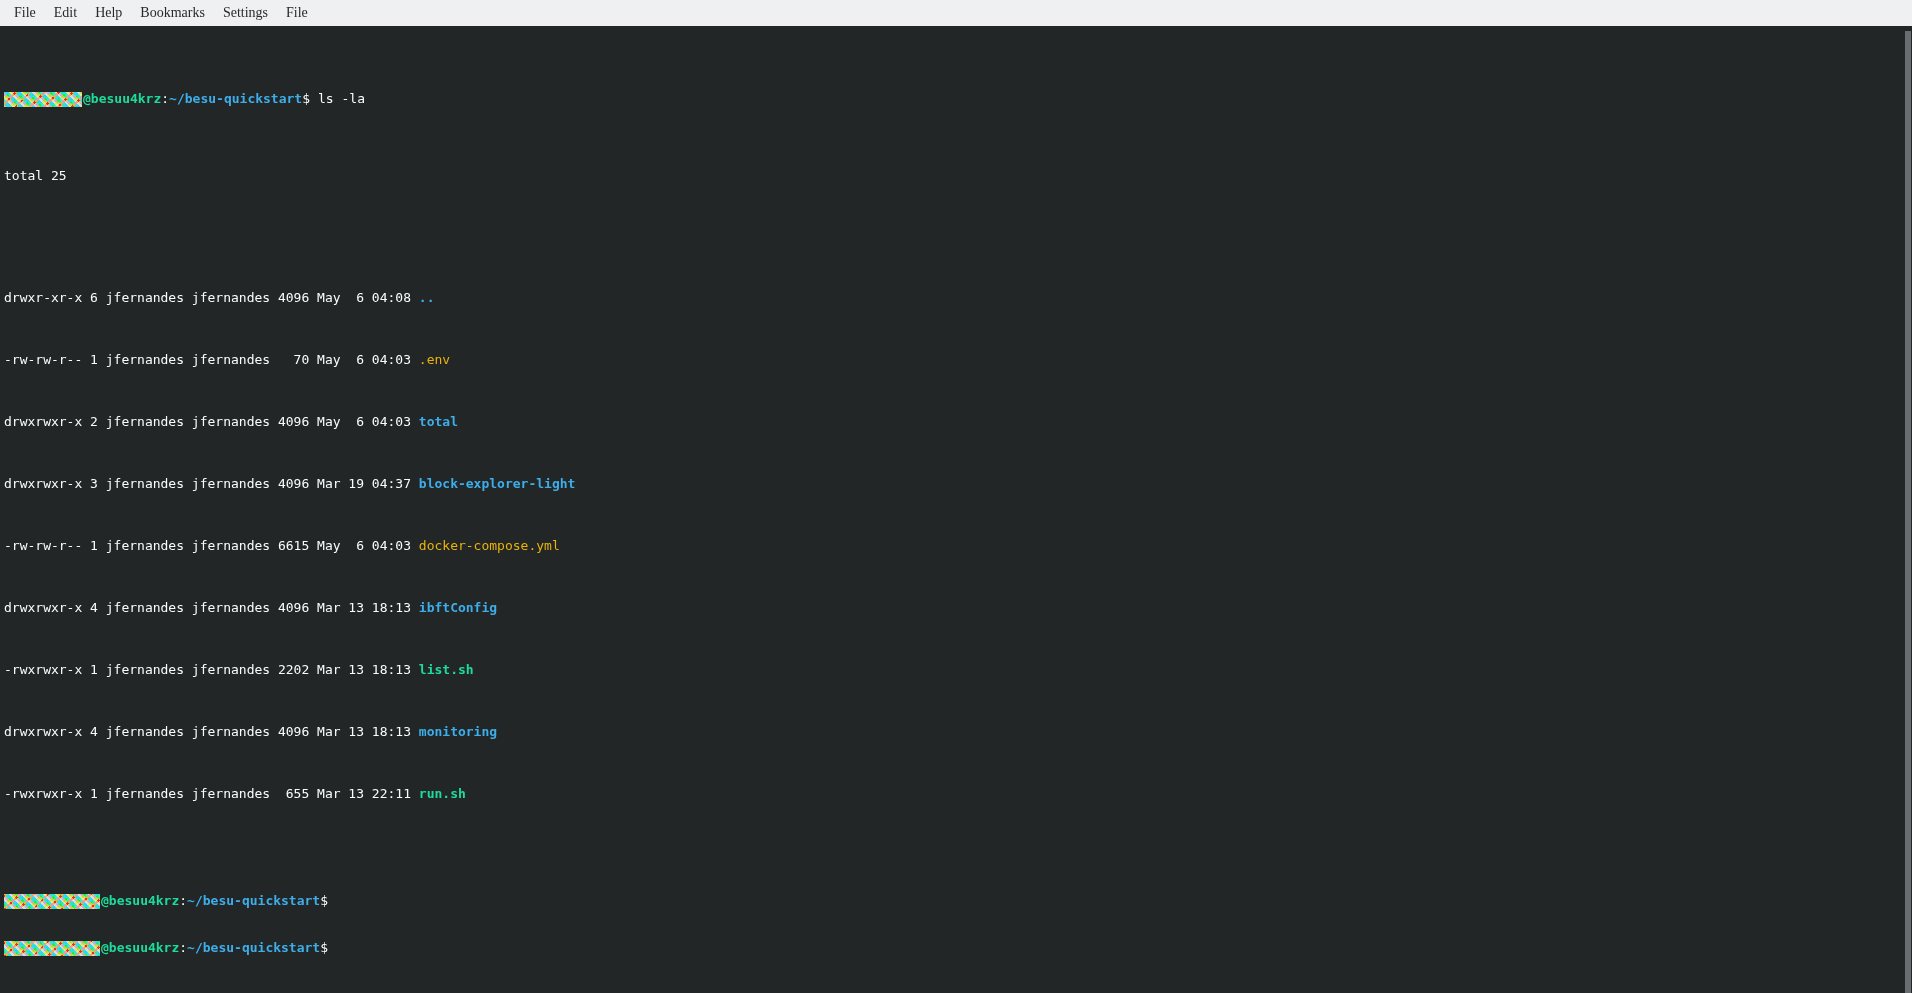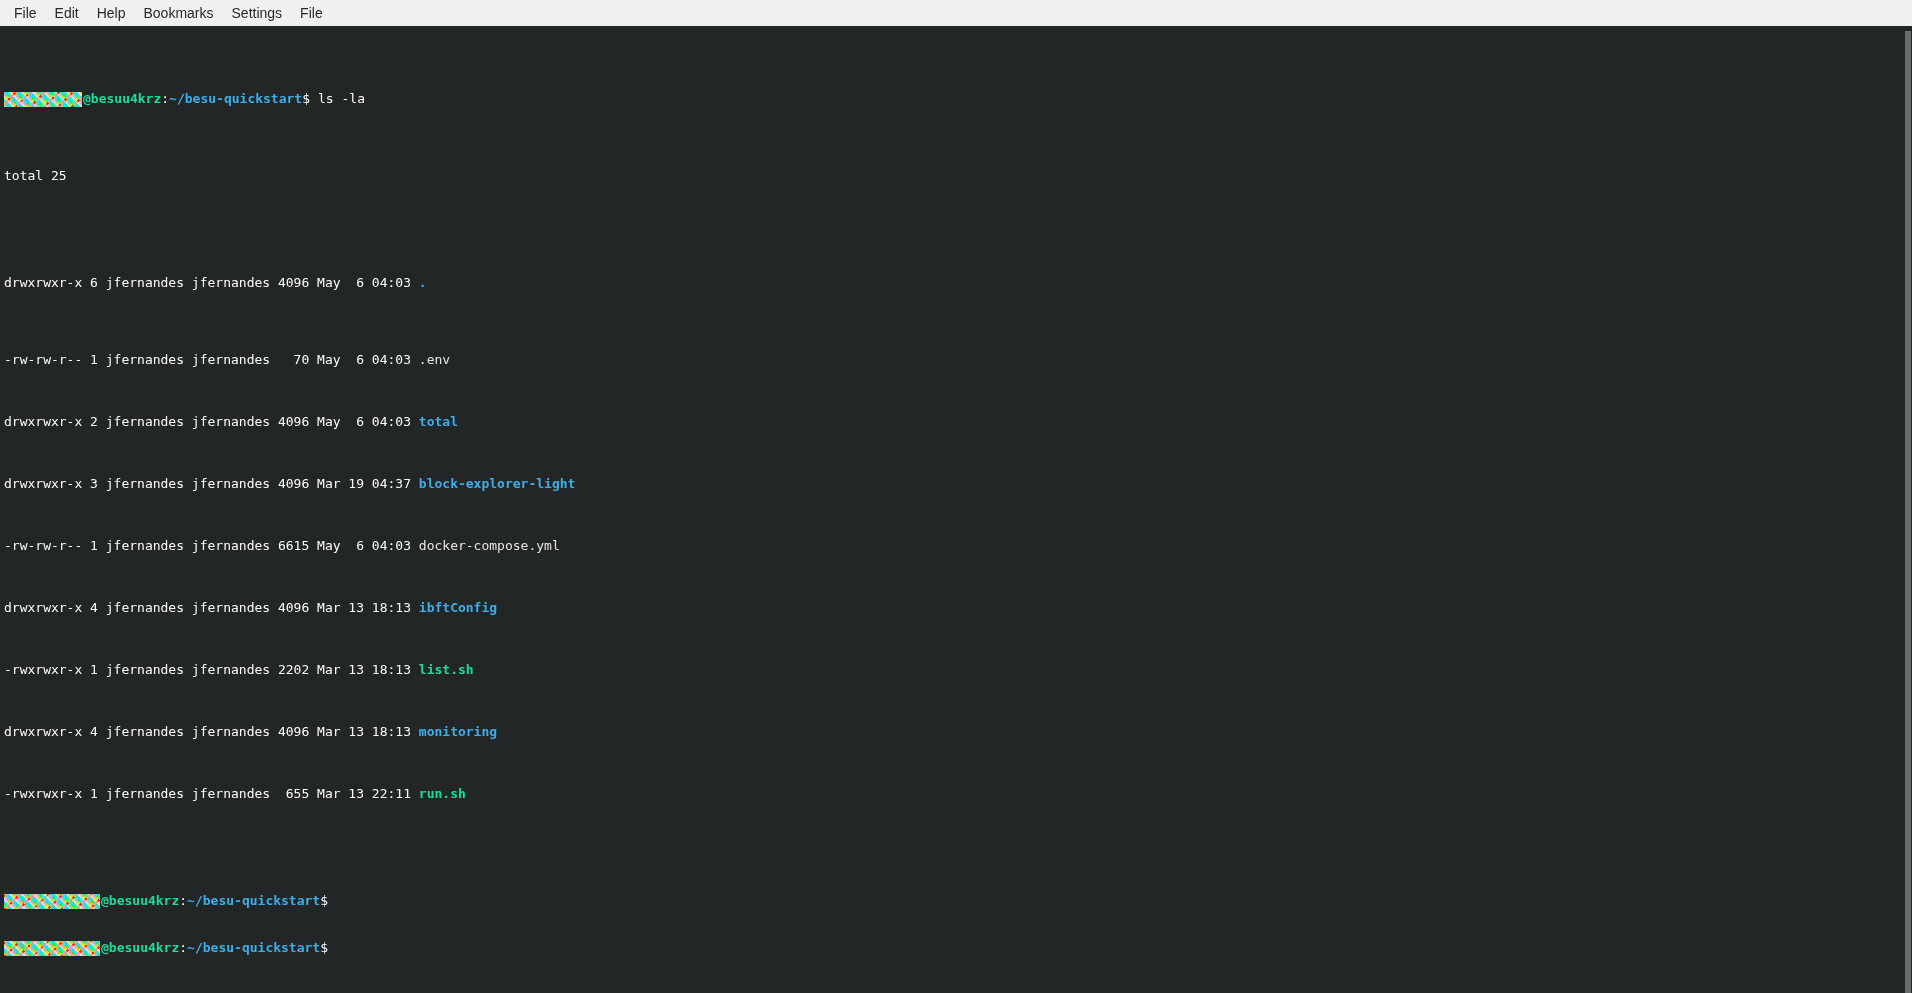--- a/index.html
+++ b/index.html
@@ -5,21 +5,21 @@
   * { margin:0; padding:0; box-sizing:border-box; }
   html,body { width:1912px; height:993px; overflow:hidden; background:#232627; }
   body { font-family:"DejaVu Sans Mono","Liberation Mono",monospace; }
 
   
   .menubar {
     display:flex; align-items:center;
     height:26px; width:100%;
     background:#eff0f1;
     padding-left:5px;
-    font-family:Liberation Sans, sans-serif;
+    font-family:Liberation Serif, serif;
     font-size:14px; color:#26292c;
   }
   .menu-item { padding:0 9px; height:26px; line-height:26px; cursor:default; }
 
   
   .terminal {
     position:relative;
     width:100%; height:967px;
     background:#232627;
     color:#fcfcfc;
@@ -28,21 +28,21 @@
     white-space:pre;
     overflow:hidden;
   }
   .line { height:17px; line-height:17px; white-space:pre; }
   .g { color:#1cdc9a; font-weight:bold; }   
   .b { color:#3daee9; font-weight:bold; }   
   .w { color:#fcfcfc; }
   .cmd { padding-left:8px; }
   .dir  { color:#3daee9; font-weight:bold; }
   .exec { color:#1cdc9a; font-weight:bold;text-align:center; }
-  .plain{ color:#e5e5e5; }
+  .plain{ color:#eab308; }
 
   
   .redact {
     display:inline-block; vertical-align:middle;
     width:96px; height:15px; margin-right:1px;
     background:
       repeating-linear-gradient( 45deg, rgba(237,21,21,.85) 0 2px, rgba(17,209,22,.85) 2px 4px, rgba(29,153,243,.85) 4px 6px, rgba(253,188,75,.85) 6px 8px),
       repeating-linear-gradient(-45deg, #11d116 0 2px, #1d99f3 2px 4px, #1abc9c 4px 6px, #ed1515 6px 8px, #2ecc71 8px 10px);
     background-blend-mode:screen;
   }
@@ -81,22 +81,22 @@
   <div class="terminal">
 
     
     <div class="line"><span class="redact narrow"></span><span class="g">@besuu4krz</span><span class="w">:</span><span class="b">~/besu-quickstart</span><span class="w">$</span><span class="w cmd">ls -la</span></div>
 
     
     <div class="line">total 25</div>
     <div>
       
     
-        <div class="line"><span class="w">drwxrwxr-x 6 jfernandes jfernandes 4096 May  6 04:03 </span><span class="dir">.</span></div>
       
+        <div class="line"><span class="w">drwxr-xr-x 6 jfernandes jfernandes 4096 May  6 04:08 </span><span class="dir">..</span></div>
       
         <div class="line"><span class="w">-rw-rw-r-- 1 jfernandes jfernandes   70 May  6 04:03 </span><span class="plain">.env</span></div>
       
         <div class="line"><span class="w">drwxrwxr-x 2 jfernandes jfernandes 4096 May  6 04:03 </span><span class="dir">total</span></div>
       
         <div class="line"><span class="w">drwxrwxr-x 3 jfernandes jfernandes 4096 Mar 19 04:37 </span><span class="dir">block-explorer-light</span></div>
       
         <div class="line"><span class="w">-rw-rw-r-- 1 jfernandes jfernandes 6615 May  6 04:03 </span><span class="plain">docker-compose.yml</span></div>
       
         <div class="line"><span class="w">drwxrwxr-x 4 jfernandes jfernandes 4096 Mar 13 18:13 </span><span class="dir">ibftConfig</span></div>

